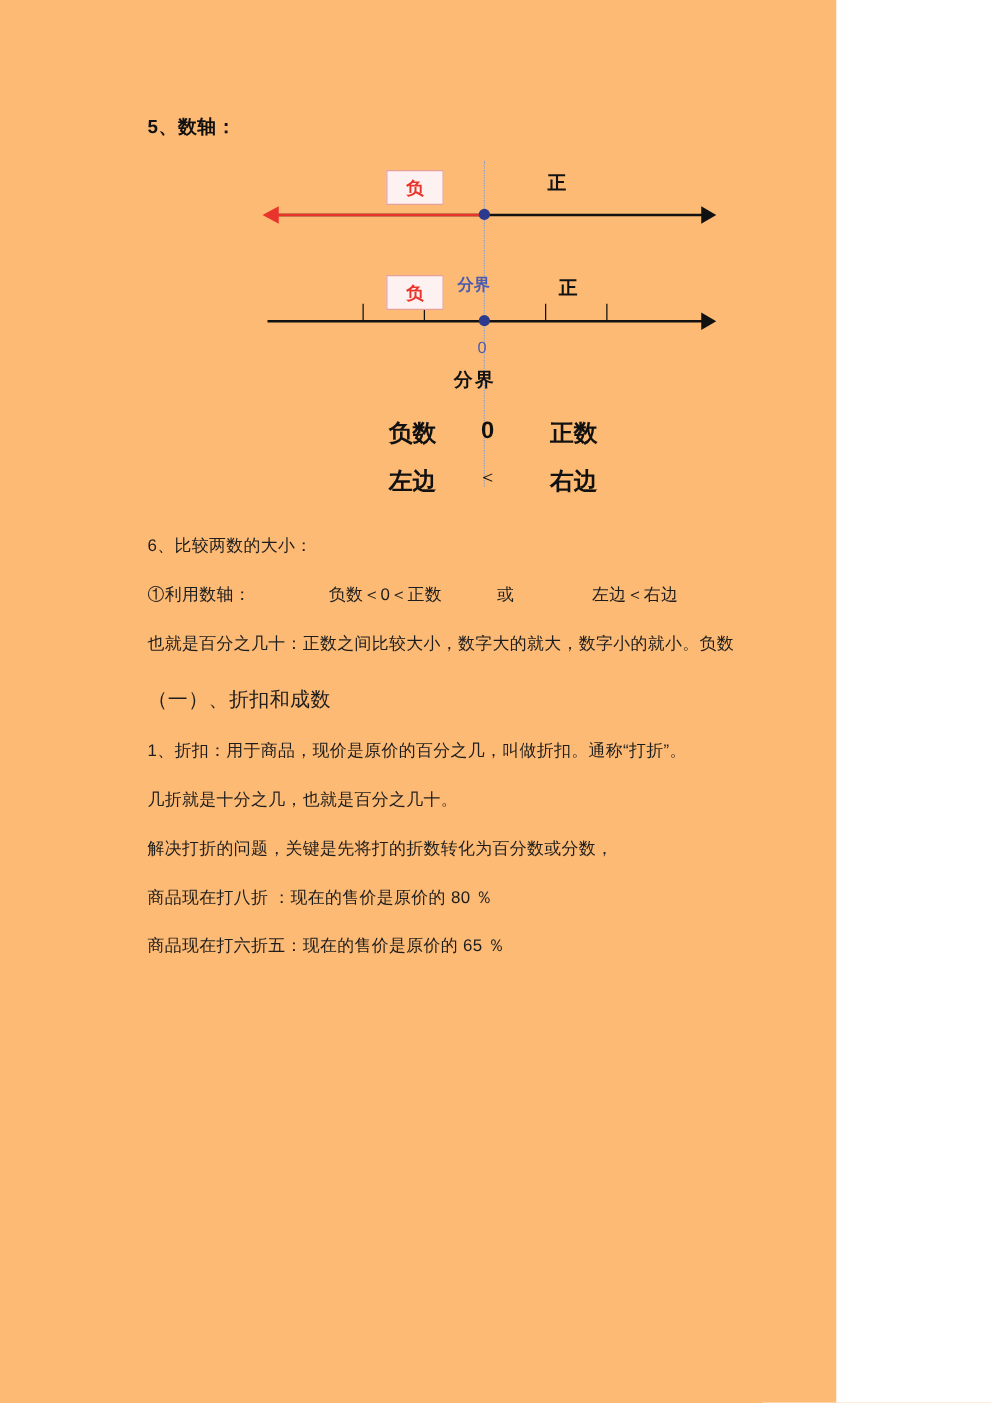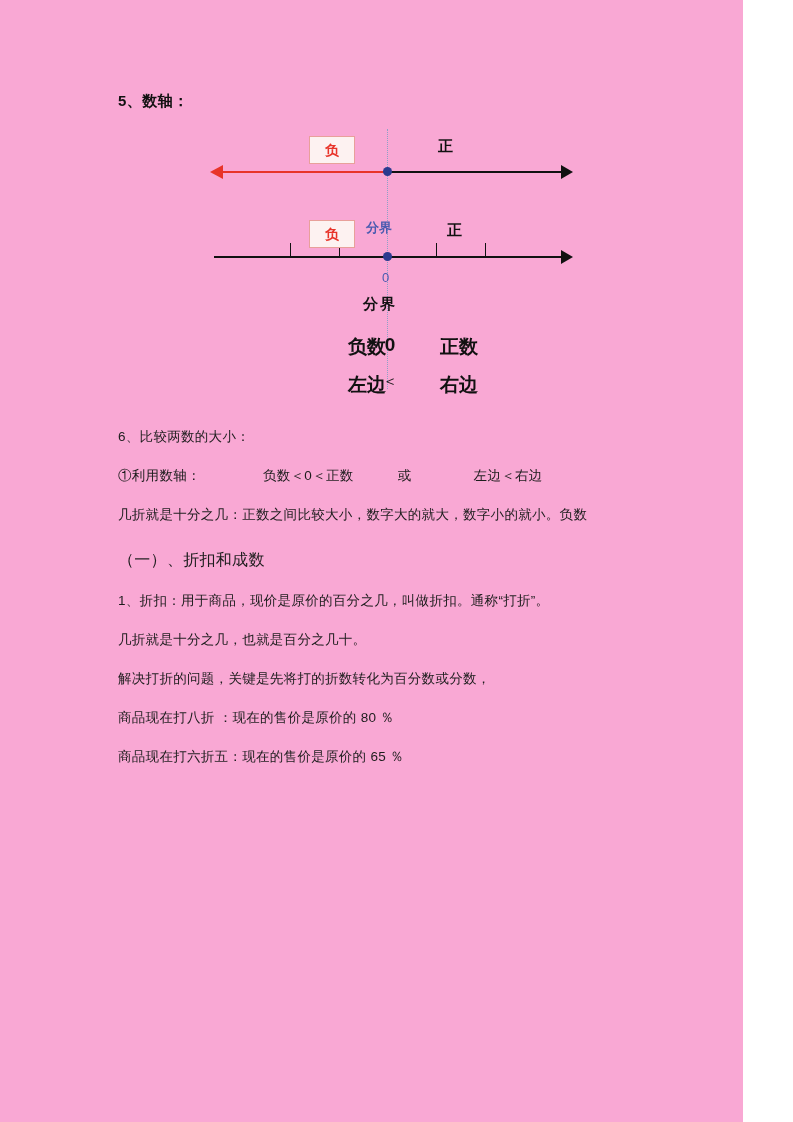--- a/index.html
+++ b/index.html
@@ -11,23 +11,23 @@
     width: 793px;
     height: 1122px;
     font-family: "Liberation Sans", sans-serif;
     color: #1a1a1a;
     position: relative;
     overflow: hidden;
   }
   .page {
     position: absolute;
     left: 0; top: 0;
-    width: 743px;
+    width: 669px;
     height: 1122px;
-    background: #f9a8d4;
+    background: #fdba74;
   }
   .content {
     position: absolute;
     left: 118px;
     top: 92px;
     width: 562px;
   }
 
   
   .h-item {
@@ -223,21 +223,21 @@
   }
   .row-b {
     position: absolute;
     top: 255px;
     left: 0;
     width: 562px;
     font-size: 19px;
     font-weight: bold;
     color: #111;
   }
-  .cell-left  { position: absolute; left: 188px; width: 80px; text-align: right; }
+  .cell-left  { position: absolute; left: 172px; width: 80px; text-align: center; }
   .cell-mid   { position: absolute; left: 250px; width: 44px; text-align: center; }
   .cell-right { position: absolute; left: 298px; width: 86px; text-align: center; }
   .cell-mid-sm { position: absolute; left: 250px; width: 44px; text-align: center; font-size: 15px; font-weight: normal; }
 
   
   .para {
     font-size: 13.5px;
     color: #1d1d1d;
     line-height: 2.0;
     margin-top: 16px;
@@ -314,21 +314,21 @@
     <div class="para para-tight">
       <span>①利用数轴：</span>
       <span class="indent-sp"></span>
       <span>负数＜0＜正数</span>
       <span class="indent-sp2"></span>
       <span>或</span>
       <span class="indent-sp"></span>
       <span>左边＜右边</span>
     </div>
 
-    <div class="para para-tight">几折就是十分之几：正数之间比较大小，数字大的就大，数字小的就小。负数</div>
+    <div class="para para-tight">也就是百分之几十：正数之间比较大小，数字大的就大，数字小的就小。负数</div>
 
     <div class="sub-head">（一）、折扣和成数</div>
 
     <div class="para">1、折扣：用于商品，现价是原价的百分之几，叫做折扣。通称“打折”。</div>
     <div class="para para-tight">几折就是十分之几，也就是百分之几十。</div>
     <div class="para para-tight">解决打折的问题，关键是先将打的折数转化为百分数或分数，</div>
     <div class="para para-tight">商品现在打八折 ：现在的售价是原价的 80 ％</div>
     <div class="para para-tight">商品现在打六折五：现在的售价是原价的 65 ％</div>
 
   </div>

